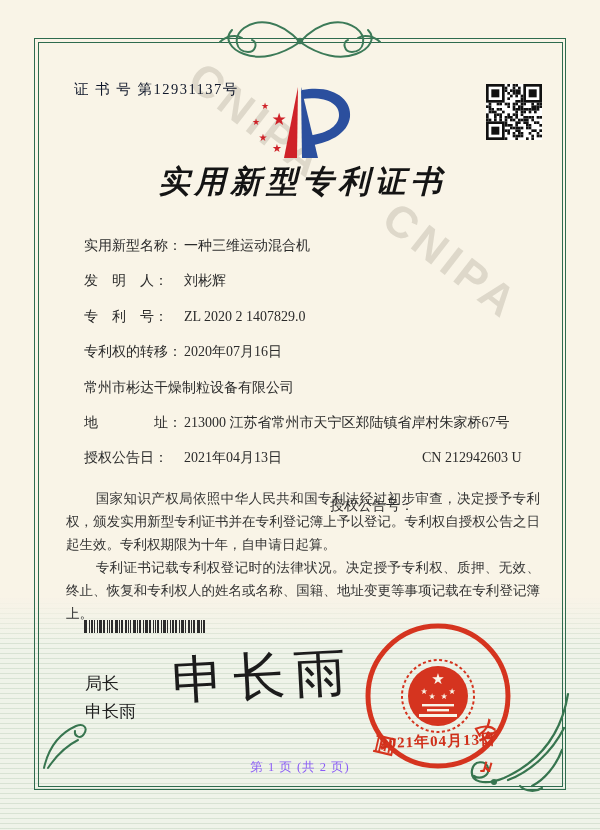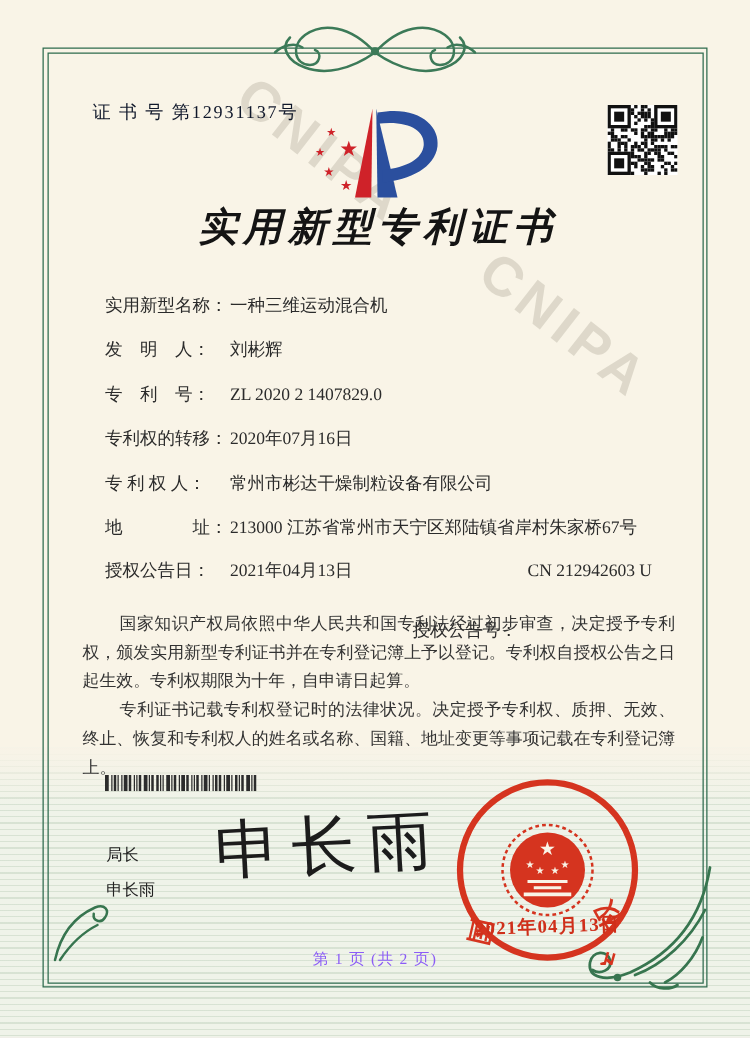--- a/index.html
+++ b/index.html
@@ -32,21 +32,21 @@
   }
   .fields{position:absolute;left:84px;top:236px;width:472px;}
   .frow{position:relative;display:flex;height:35.4px;font-size:14px;line-height:19px;}
   .flabel{flex:0 0 100px;white-space:nowrap;}
   .fvalue{white-space:nowrap;}
   .grant2{position:absolute;left:246px;top:0;display:flex;white-space:nowrap;}
   .grant2 .flabel{flex:0 0 92px;margin-top:48px;}
   .paras{position:absolute;left:66px;right:60px;top:487px;font-size:13.5px;line-height:23px;color:#333;}
   .paras p{margin:0;text-indent:2.2em;text-align:justify;font-family:Liberation Serif, serif;}
   .barcode{position:absolute;left:84px;top:620px;width:158px;height:13px;}
-  .officials{position:absolute;left:85px;top:670px;font-size:13px;line-height:28px;color:#222;}
+  .officials{position:absolute;left:85px;top:670px;font-size:17px;line-height:28px;color:#222;}
   .signature{
     position:absolute;left:172px;top:642px;font-size:52px;letter-spacing:9px;color:#1c1c1c;
     transform:rotate(-3deg);font-weight:400;
   }
   .seal{position:absolute;left:362px;top:620px;width:152px;height:152px;}
   .seal-date{
     position:absolute;left:0;right:0;top:112px;text-align:center;
     color:#cf2f1a;font-size:15px;font-weight:700;letter-spacing:1px;transform:rotate(-2deg);
   }
   .footer{position:absolute;left:0;right:0;top:759px;text-align:center;font-size:12.5px;color:#8b5cf6;letter-spacing:1px;}
@@ -283,21 +283,20 @@
     </div>
     <div class="frow">
       <span class="flabel">专　利　号：</span>
       <span class="fvalue">ZL 2020 2 1407829.0</span>
     </div>
     <div class="frow">
       <span class="flabel">专利权的转移：</span>
       <span class="fvalue">2020年07月16日</span>
     </div>
     <div class="frow">
-      <span class="flabel">专 利 权 人：</span>
       <span class="fvalue">常州市彬达干燥制粒设备有限公司</span>
     </div>
     <div class="frow">
       <span class="flabel">地　　　　址：</span>
       <span class="fvalue">213000 江苏省常州市天宁区郑陆镇省岸村朱家桥67号</span>
     </div>
     <div class="frow">
       <span class="flabel">授权公告日：</span>
       <span class="fvalue">2021年04月13日</span>
       <span class="grant2">

